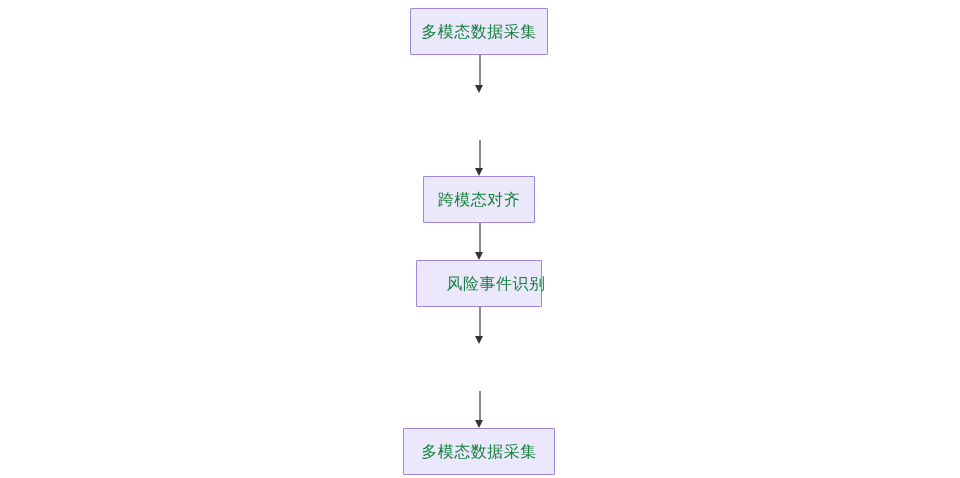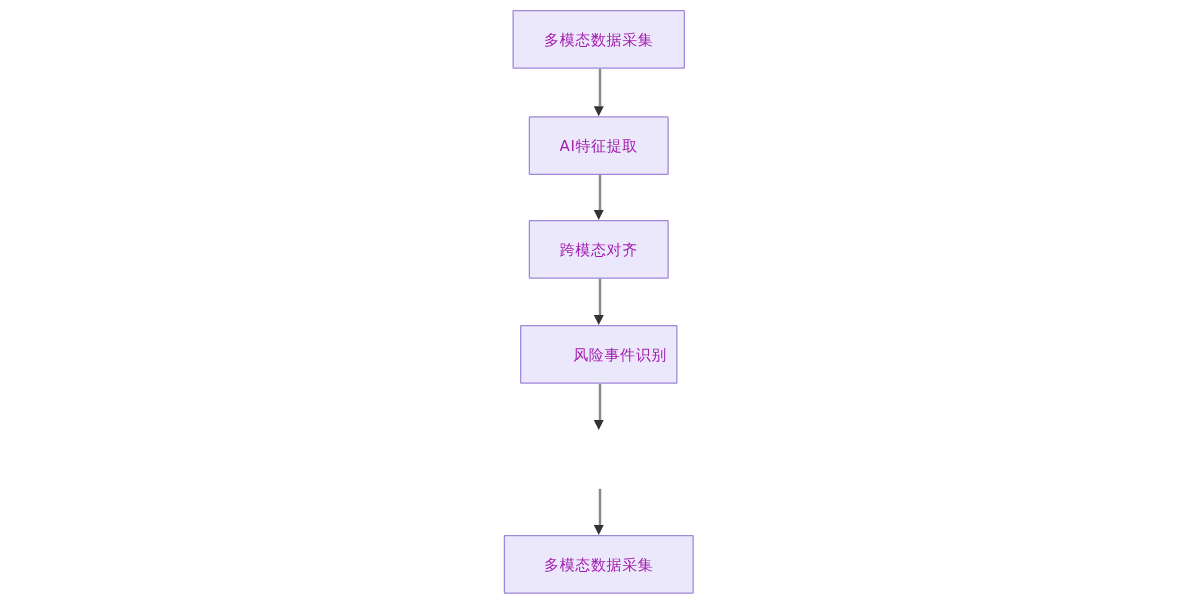--- a/index.html
+++ b/index.html
@@ -24,22 +24,22 @@
   }
 
   .node {
     position: absolute;
     display: flex;
     align-items: center;
     justify-content: center;
     background: #ECE8FC;
     border: 1.4px solid #9E86D8;
     border-radius: 1px;
-    color: #a21caf;
-    font-size: 12px;
+    color: #15803d;
+    font-size: 16px;
     line-height: 1;
     letter-spacing: 0.5px;
     white-space: nowrap;
     font-family: "DejaVu Sans", "Liberation Sans", sans-serif;
   }
 
   .node-label {
     display: block;
     text-align: center;
   }
@@ -74,23 +74,20 @@
 
   <div class="node" style="left:410px; top:8px; width:138px; height:47px;">
     <span class="node-label">多模态数据采集</span>
   </div>
 
   <div class="edge" style="left:479px; top:55px; height:38px;">
     <div class="edge-line" style="height:30px;"></div>
     <div class="edge-arrow" style="top:30px;"></div>
   </div>
 
-  <div class="node" style="left:423px; top:93px; width:112px; height:47px;">
-    <span class="node-label">AI特征提取</span>
-  </div>
 
   <div class="edge" style="left:479px; top:140px; height:36px;">
     <div class="edge-line" style="height:28px;"></div>
     <div class="edge-arrow" style="top:28px;"></div>
   </div>
 
   <div class="node" style="left:423px; top:176px; width:112px; height:47px;">
     <span class="node-label">跨模态对齐</span>
   </div>
 

